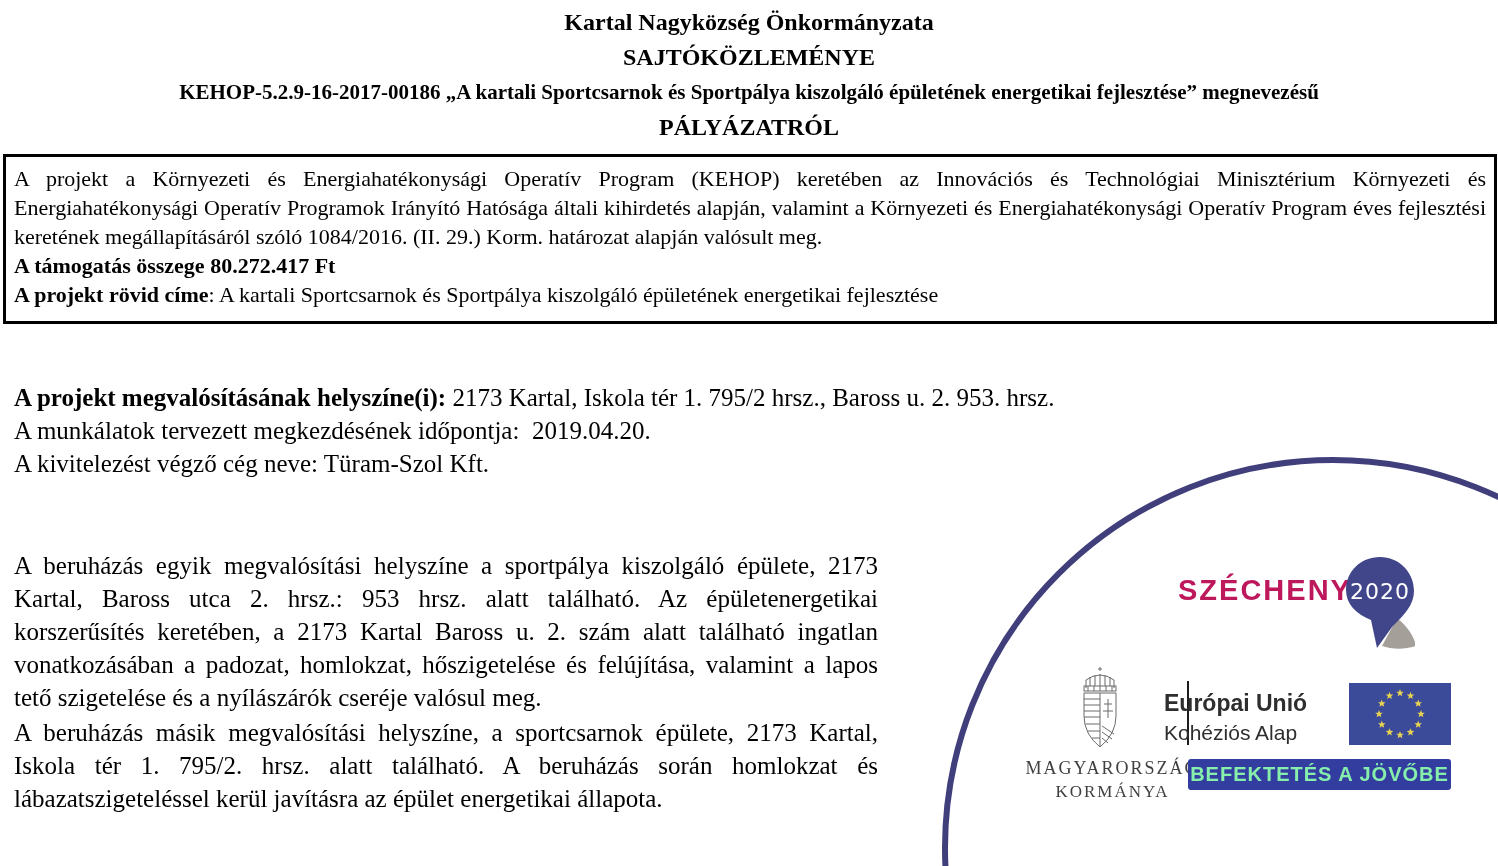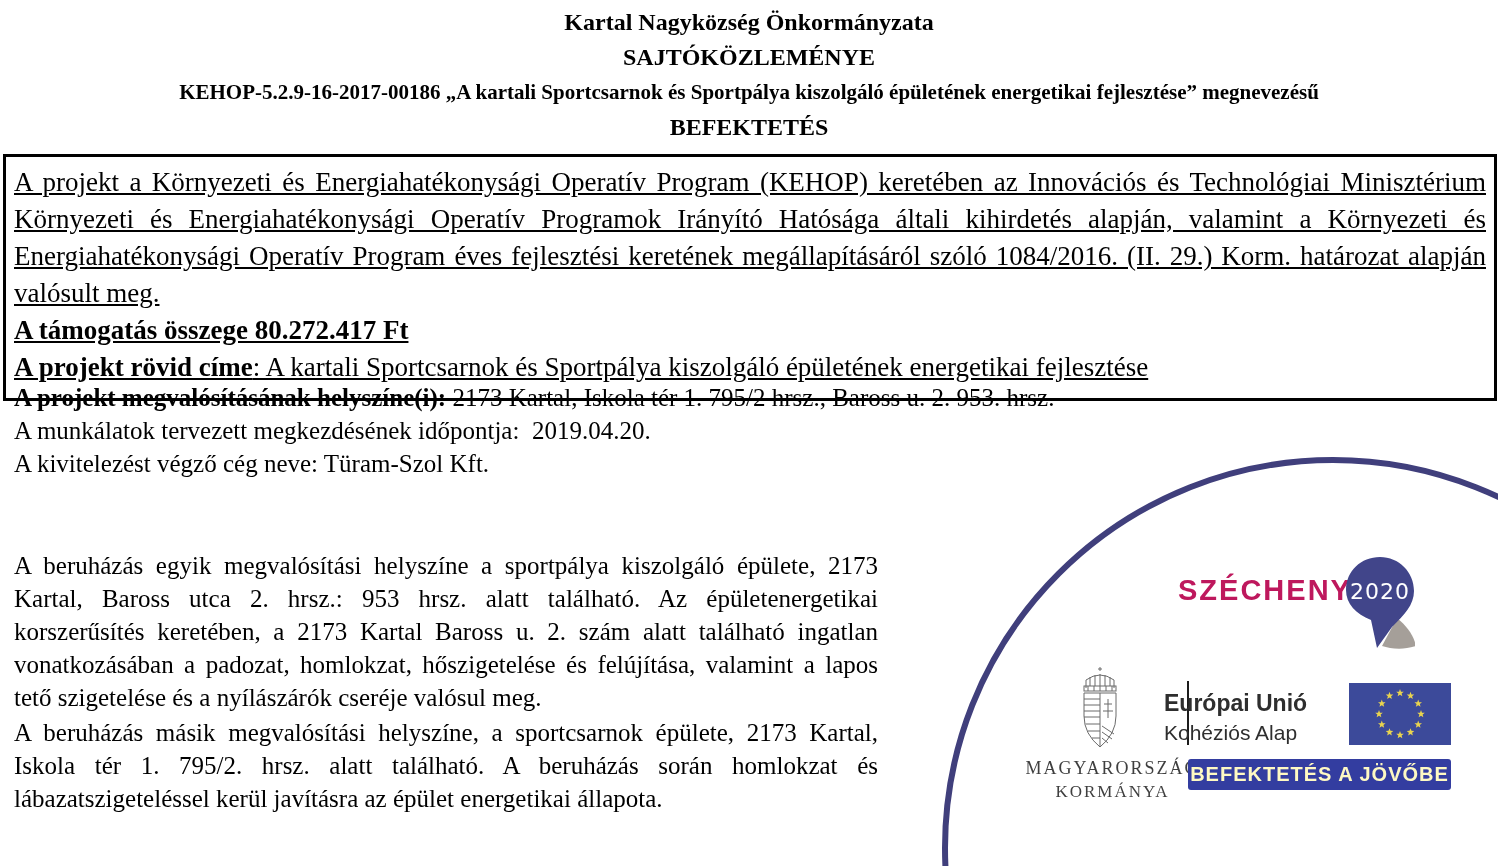--- a/index.html
+++ b/index.html
@@ -13,21 +13,21 @@
   
   .doc-header{position:absolute;left:0;top:5px;width:1498px;text-align:center;font-weight:bold;}
   .doc-header .hline{line-height:35px;font-size:24px;white-space:nowrap;}
   .doc-header .hline.long{font-size:21px;}
 
   
   .summary-box{
     position:absolute;left:3px;top:154px;width:1472px;
     border:3px solid #000;padding:7px 8px 12px 8px;
   }
-  .summary-box p{margin:0;font-size:27px;line-height:37px;text-decoration:underline;}
+  .summary-box p{margin:0;font-size:22px;line-height:29px;}
   .just{text-align:justify;}
   .bold{font-weight:bold;}
 
   
   .details{position:absolute;left:14px;top:381px;font-size:25px;line-height:33px;}
   .dline{white-space:pre;}
 
   
   .activity{position:absolute;left:14px;top:549px;width:864px;font-size:25px;line-height:33px;}
   .activity .heading{font-weight:bold;}
@@ -55,37 +55,37 @@
   .eu-text{
     position:absolute;left:1164px;top:689px;
     font-family:"Liberation Sans","DejaVu Sans",sans-serif;color:#2e2e2e;line-height:29px;
   }
   .eu-text .l1{font-weight:bold;font-size:23px;}
   .eu-text .l2{font-size:21px;}
   .eu-flag{position:absolute;left:1349px;top:683px;width:102px;height:62px;}
   .invest-banner{
     position:absolute;left:1188px;top:759px;width:263px;height:31px;border-radius:3px;
     font-family:"Liberation Sans","DejaVu Sans",sans-serif;font-weight:bold;font-size:20px;
-    letter-spacing:1px;color:#fef9c3;text-align:center;line-height:31px;white-space:nowrap;
+    letter-spacing:1px;color:#86efac;text-align:center;line-height:31px;white-space:nowrap;
   }
 </style>
 </head>
 <body>
 
 <div class="page">
 
   <svg class="arc-svg" viewBox="0 0 1498 866">
     <circle cx="1333" cy="848" r="388" fill="none" stroke-width="6" style="stroke: rgb(64, 63, 124);"></circle>
   </svg>
 
   <header class="doc-header">
     <div class="hline">Kartal Nagyközség Önkormányzata</div>
     <div class="hline">SAJTÓKÖZLEMÉNYE</div>
     <div class="hline long">KEHOP-5.2.9-16-2017-00186 „A kartali Sportcsarnok és Sportpálya kiszolgáló épületének energetikai fejlesztése” megnevezésű</div>
-    <div class="hline">BEFEKTETÉS</div>
+    <div class="hline">PÁLYÁZATRÓL</div>
   </header>
 
   <section class="summary-box">
     <p class="just">A projekt a Környezeti és Energiahatékonysági Operatív Program (KEHOP) keretében az Innovációs és Technológiai Minisztérium Környezeti és Energiahatékonysági Operatív Programok Irányító Hatósága általi kihirdetés alapján, valamint a Környezeti és Energiahatékonysági Operatív Program éves fejlesztési keretének megállapításáról szóló 1084/2016. (II. 29.) Korm. határozat alapján valósult meg.</p>
     <p class="bold">A támogatás összege 80.272.417 Ft</p>
     <p><b>A projekt rövid címe</b><span>: A kartali Sportcsarnok és Sportpálya kiszolgáló épületének energetikai fejlesztése</span></p>
   </section>
 
   <section class="details">
     <div class="dline"><b>A projekt megvalósításának helyszíne(i):</b><span> 2173 Kartal, Iskola tér 1. 795/2 hrsz., Baross u. 2. 953. hrsz.</span></div>

